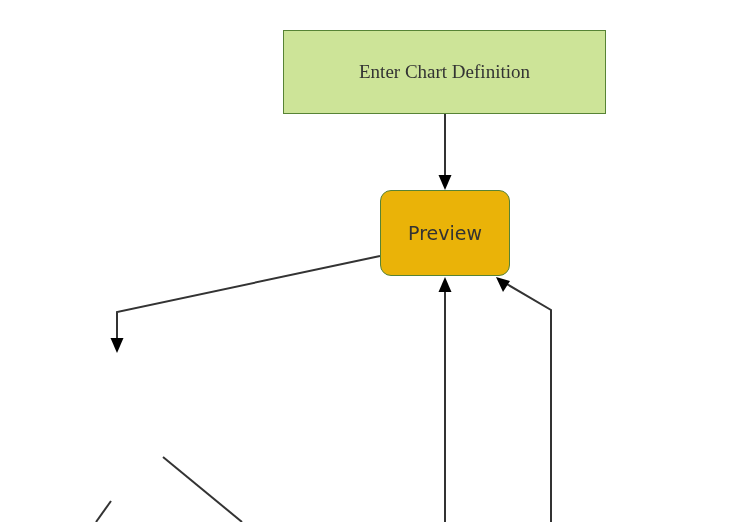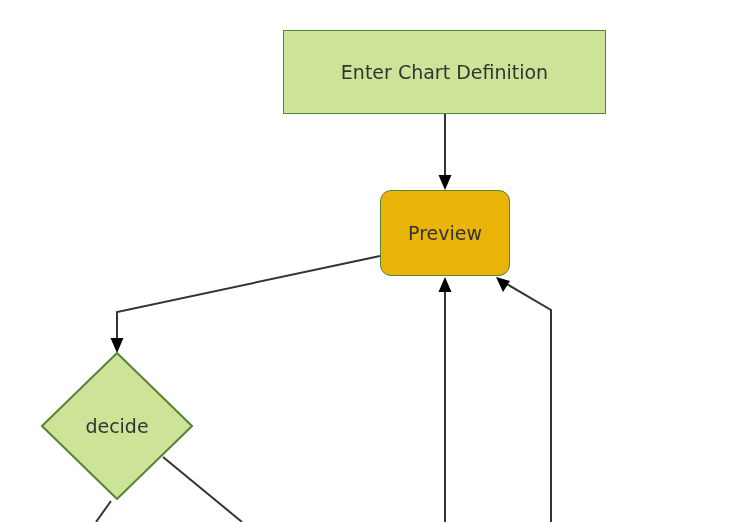--- a/index.html
+++ b/index.html
@@ -32,20 +32,21 @@
     align-items: center;
     justify-content: center;
     color: #333333;
     font-size: 19px;
     line-height: 1.2;
     white-space: nowrap;
   }
   .node-rect {
     background: #cde498;
     border: 1.6px solid #578335;
+    font-family: Liberation Serif, serif;
   }
   .node-round {
     background: #eab308;
     border: 1.6px solid #578335;
     border-radius: 11px;
   }
   .node-diamond {
     background: transparent;
     border: none;
   }
@@ -109,20 +110,14 @@
   </svg>
 
   <div class="node node-rect" style="left:283px; top:30px; width:323px; height:84px;">
     <span>Enter Chart Definition</span>
   </div>
 
   <div class="node node-round" style="left:380px; top:190px; width:130px; height:86px;">
     <span>Preview</span>
   </div>
 
-  <div class="node node-diamond" style="left:41px; top:352px; width:152px; height:148px;">
-    <svg class="diamond-shape" viewBox="0 0 152 148" preserveAspectRatio="none" xmlns="http://www.w3.org/2000/svg">
-      <polygon points="76,1 151,74 76,147 1,74" fill="#cde498" stroke="#578335" stroke-width="2"></polygon>
-    </svg>
-    <span class="diamond-label">decide</span>
-  </div>
 
 </div>
 
 </body></html>

